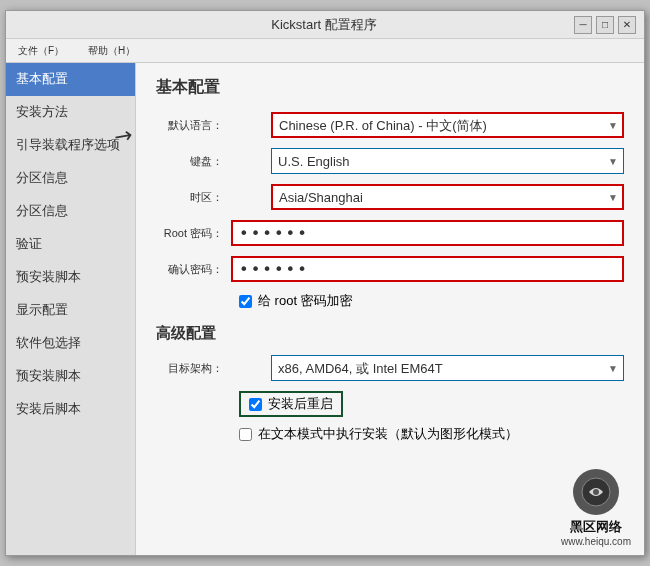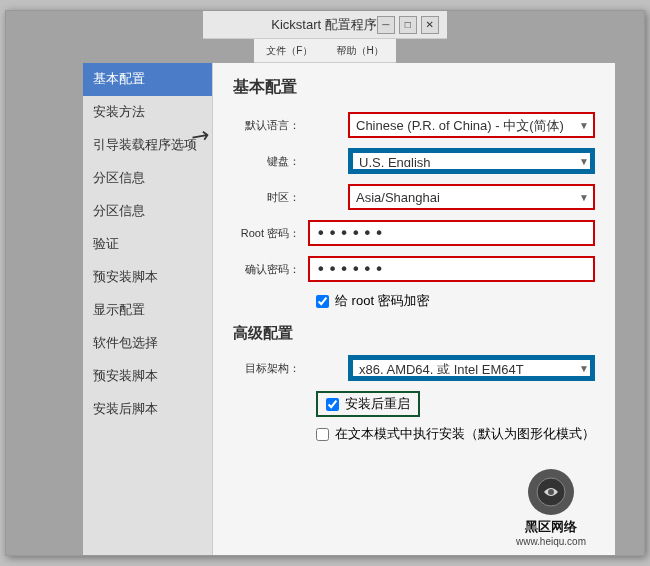--- a/index.html
+++ b/index.html
@@ -10,26 +10,25 @@
       display: flex;
       justify-content: center;
       align-items: center;
       width: 650px;
       height: 566px;
       overflow: hidden;
     }
     .window {
       width: 640px;
       height: 546px;
-      background: #a3a3a3;
+      background: #eab308;
       border: 1px solid #999;
       box-shadow: 2px 2px 8px rgba(0,0,0,0.4);
       display: flex;
       flex-direction: column;
-      align-items: center;
     }
     .title-bar {
       background: #e8e8e8;
       border-bottom: 1px solid #ccc;
       display: flex;
       align-items: center;
       justify-content: space-between;
       padding: 4px 8px;
       height: 28px;
     }
@@ -67,21 +66,20 @@
     .menu-item {
       font-size: 10px;
       color: #333;
       cursor: pointer;
       padding: 1px 4px;
     }
     .content-area {
       display: flex;
       flex: 1;
       overflow: hidden;
-      margin-left: 48px;
     }
     .sidebar {
       width: 130px;
       background: #e0e0e0;
       border-right: 1px solid #ccc;
       display: flex;
       flex-direction: column;
     }
     .sidebar-item {
       padding: 7px 10px;
@@ -119,21 +117,21 @@
       color: #333;
       flex-shrink: 0;
     }
     .form-control {
       flex: 1;
       position: relative;
     }
     .dropdown {
       width: 100%;
       height: 26px;
-      border: 5px solid #0369a1;
+      border: 1px solid #0369a1;
       background: white;
       font-size: 13px;
       padding: 2px 6px;
       appearance: none;
       cursor: pointer;
       color: #333;
       padding-right: 24px;
     }
     .dropdown-wrapper {
       position: relative;
@@ -312,21 +310,21 @@
           <label>安装后重启</label>
         </div>
       </div>
 
       <div class="text-mode-row">
         <input type="checkbox" style="">
         <label style="margin-left:6px;">在文本模式中执行安装（默认为图形化模式）</label>
       </div>
     </div>
 
-    <div style="position:absolute; bottom:8px; right:29px; display:flex; flex-direction:column; align-items:center;">
+    <div style="position:absolute; bottom:8px; right:13px; display:flex; flex-direction:column; align-items:center;">
       <div style="width:46px; height:46px; border-radius:50%; background:#555; display:flex; align-items:center; justify-content:center; margin-bottom:3px;">
         <svg width="30" height="30" viewBox="0 0 30 30">
           <circle cx="15" cy="15" r="14" fill="#333" stroke="#888" stroke-width="1"></circle>
           <path d="M8 15 Q15 7 22 15 Q15 23 8 15Z" fill="white" opacity="0.8"></path>
           <circle cx="15" cy="15" r="3" fill="#555"></circle>
         </svg>
       </div>
       <div style="font-size:13px; font-weight:bold; color:#111;">黑区网络</div>
       <div style="font-size:10px; color:#444;">www.heiqu.com</div>
     </div>

